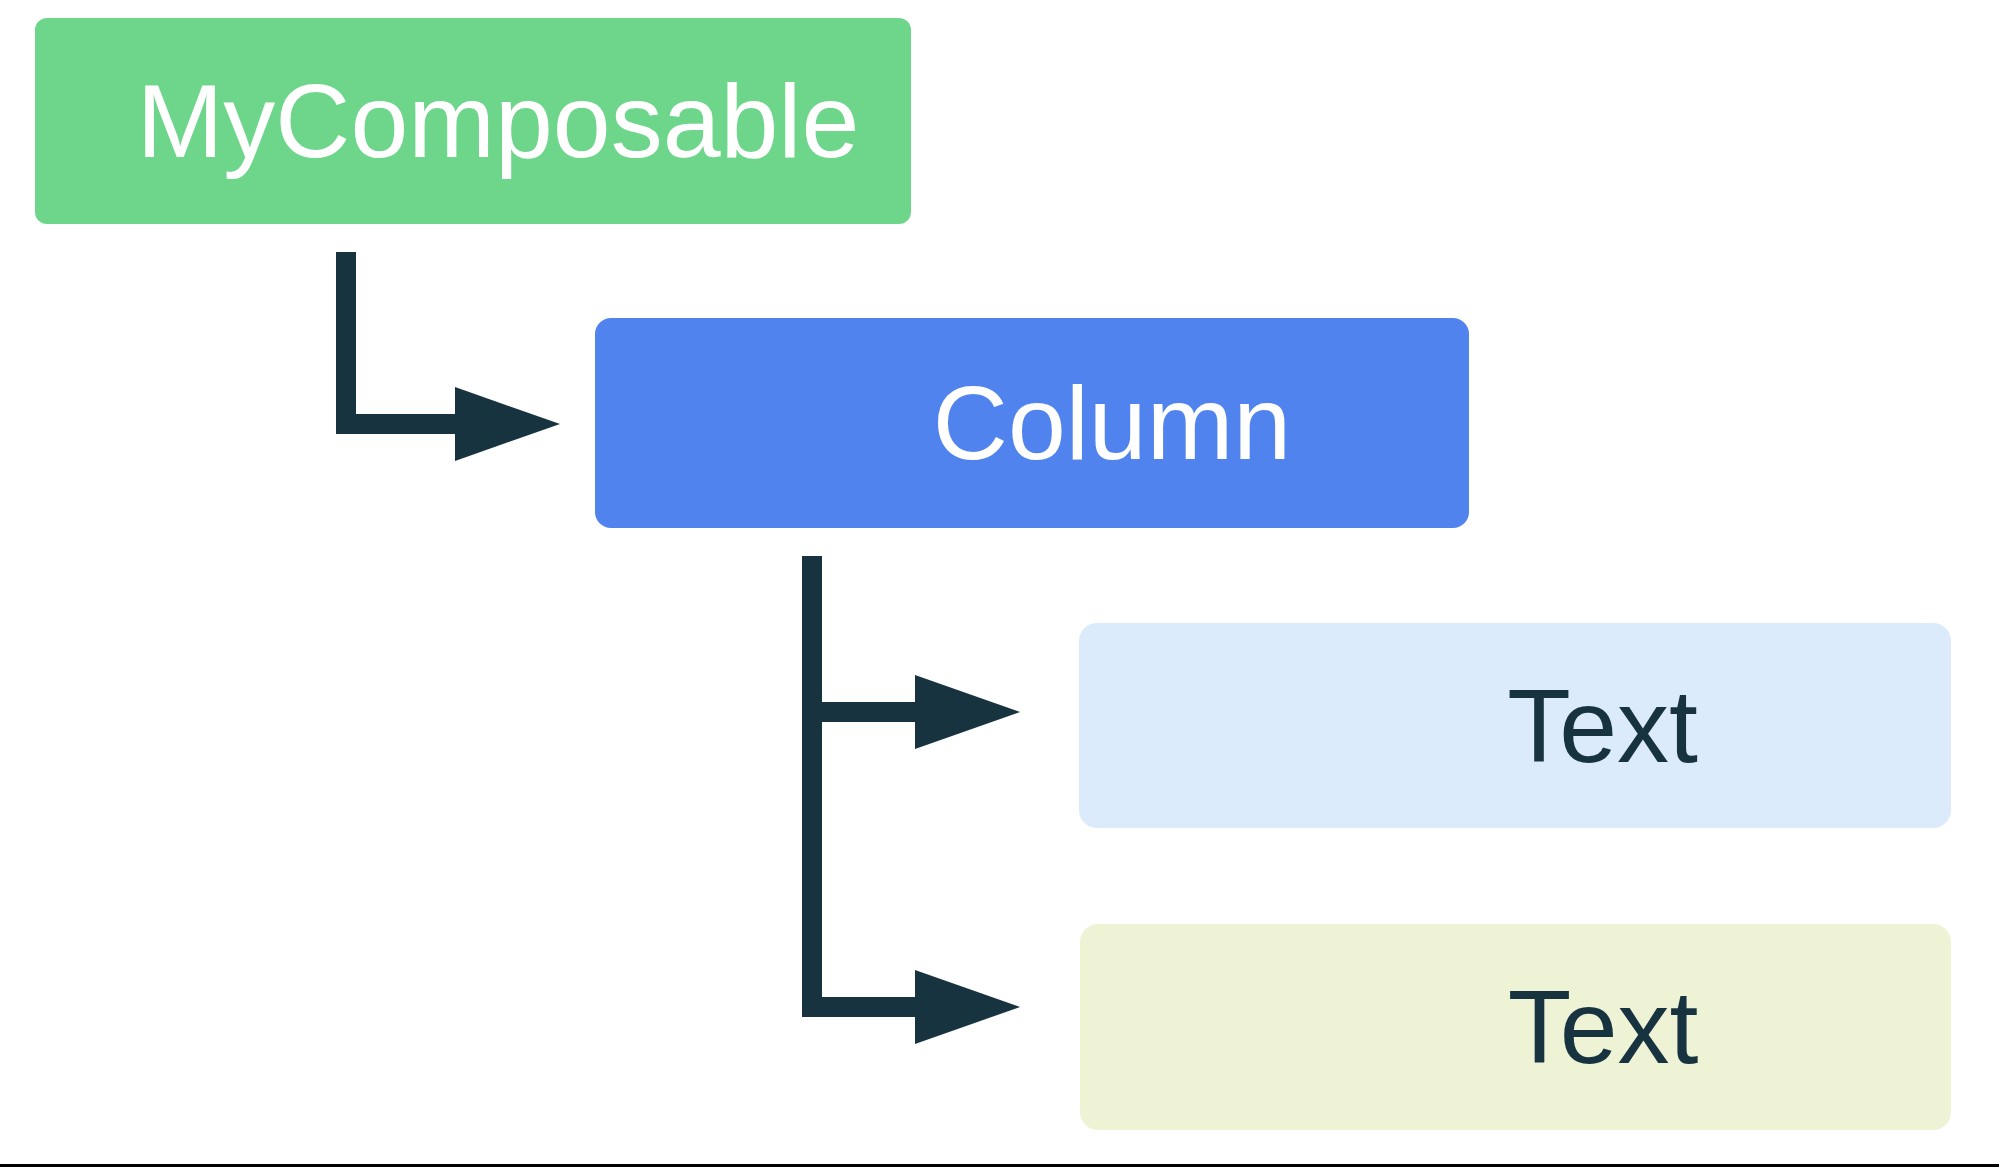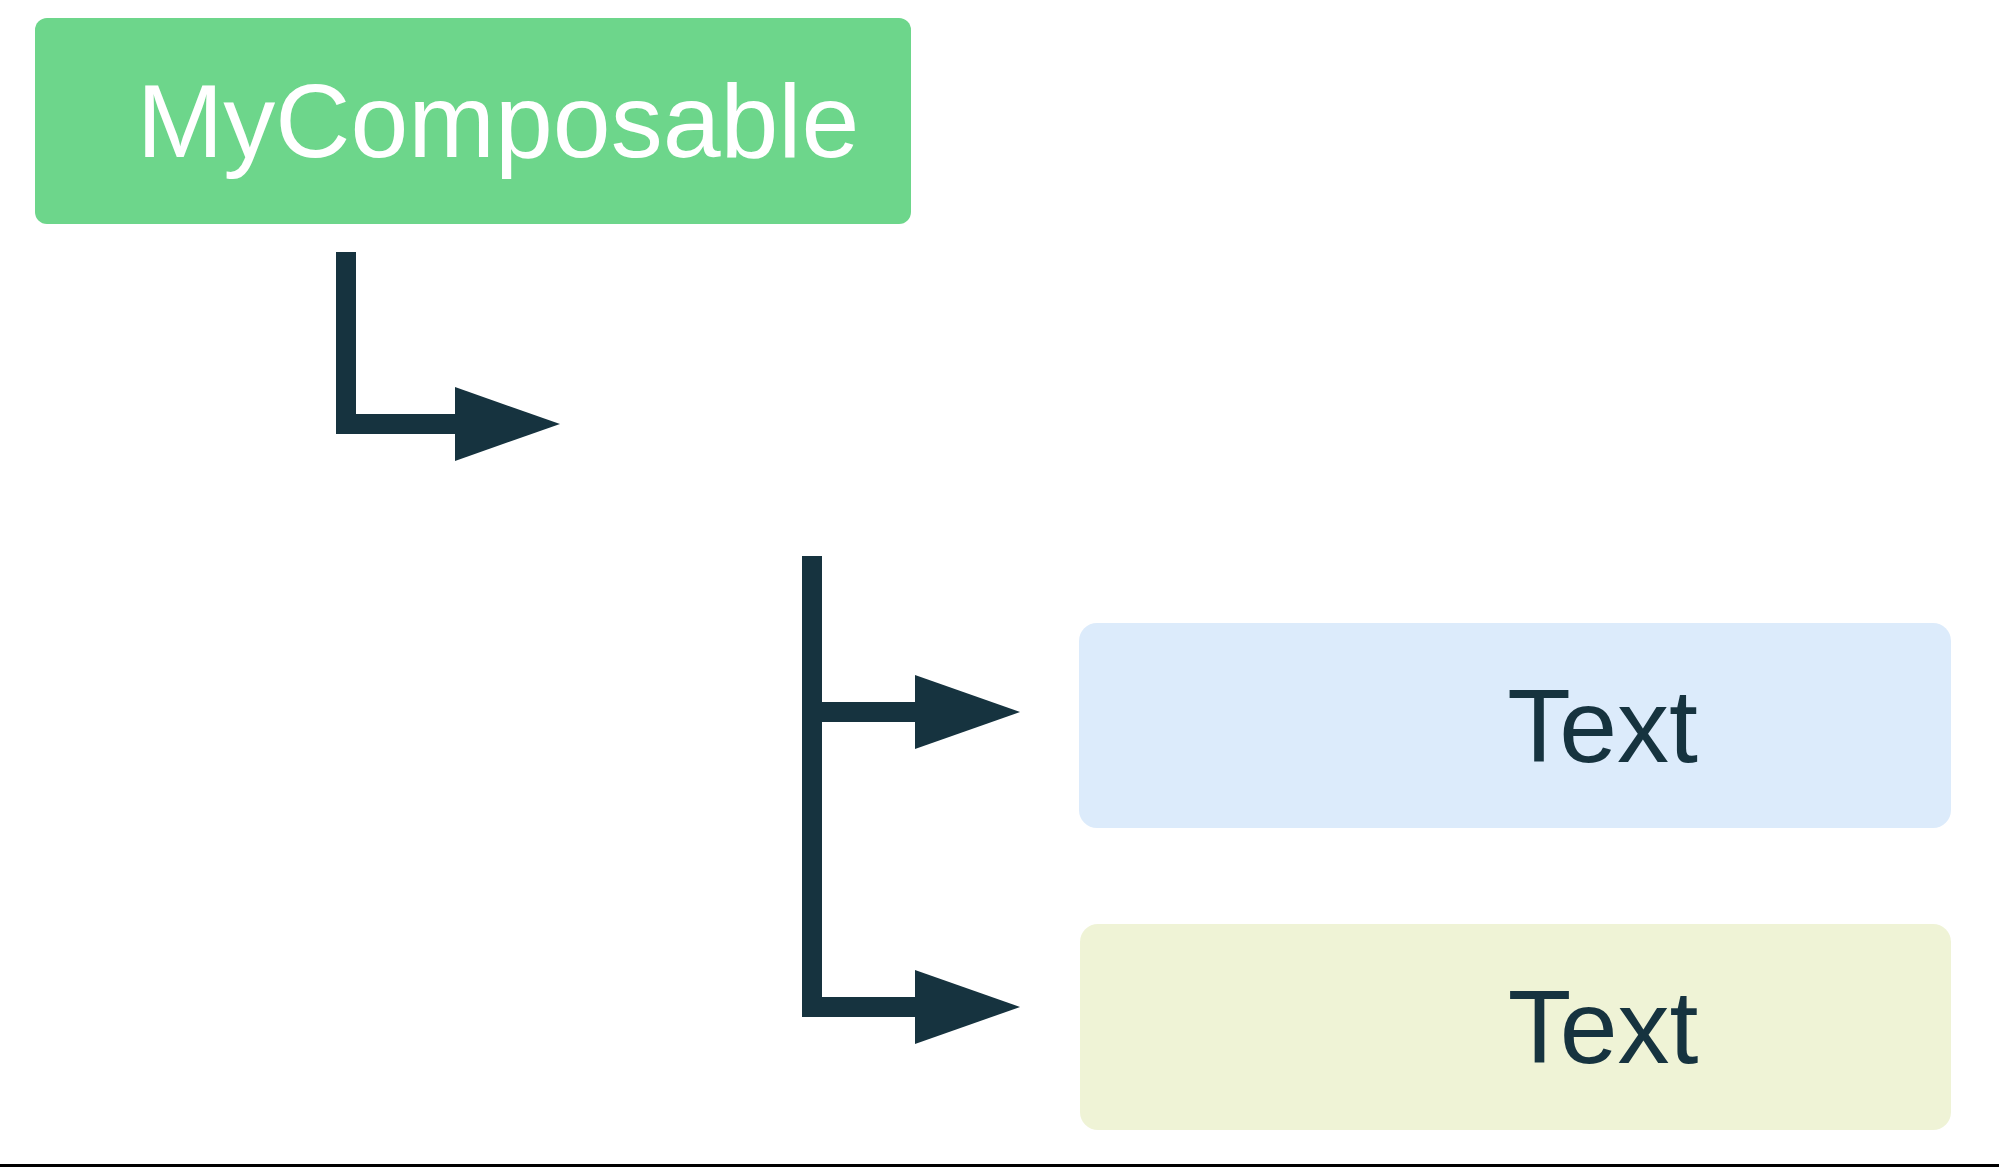--- a/index.html
+++ b/index.html
@@ -124,20 +124,23 @@
     <g>
       <path d="M 812 556 L 812 1007 L 930 1007" fill="none" stroke="#16333F" stroke-width="20" stroke-linecap="butt" stroke-linejoin="miter"></path>
       <polygon points="915,970 915,1044 1020,1007" fill="#16333F"></polygon>
     </g>
   </svg>
 
   <div class="node" id="node-root">
     <span class="node-label">MyComposable</span>
   </div>
 
+  <div class="node" id="node-column">
+    <span class="node-label">Column</span>
+  </div>
 
   <div class="node" id="node-text1">
     <span class="node-label">Text</span>
   </div>
 
   <div class="node" id="node-text2">
     <span class="node-label">Text</span>
   </div>
 
   <div id="bottom-rule"></div>

